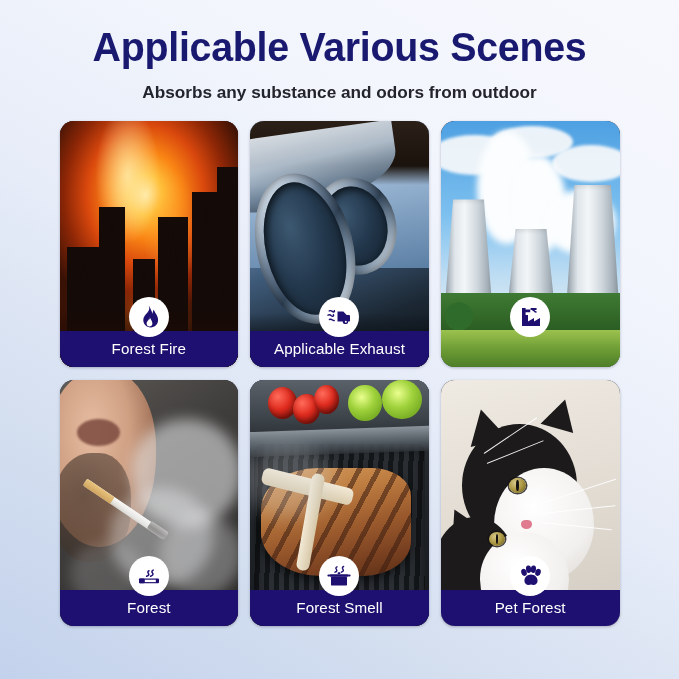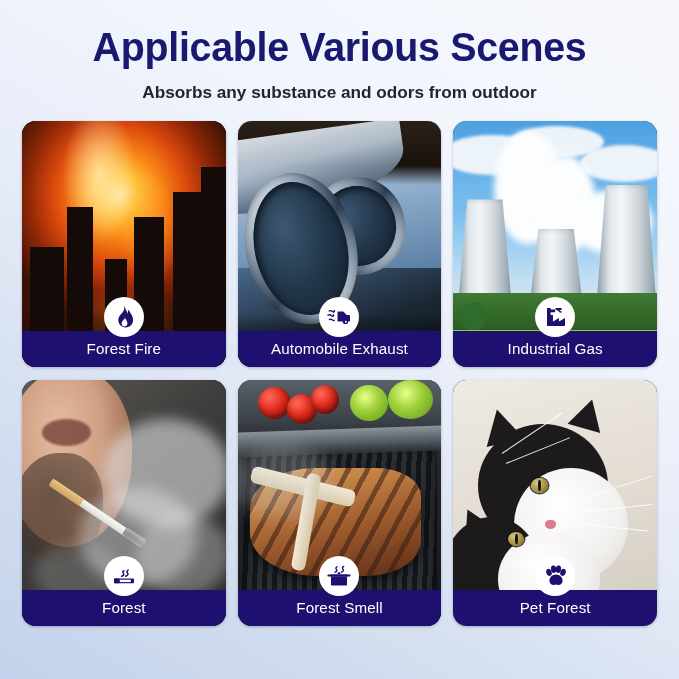--- a/index.html
+++ b/index.html
@@ -19,21 +19,21 @@
     transform:scaleX(0.96);transform-origin:center;
   }
   .subtitle{
     margin-top:11px;font-size:17.2px;color:#23242c;
     line-height:1.42;font-weight:700;
   }
   .subtitle .ln{display:block;}
 
   
   .grid{
-    margin:16px auto 0;width:635px;
+    margin:16px auto 0;width:560px;
     display:grid;grid-template-columns:repeat(3,1fr);
     grid-template-rows:repeat(2,246px);
     column-gap:12px;row-gap:13px;
   }
 
   .card{
     position:relative;border-radius:14px;overflow:hidden;
     background:#101018;
     box-shadow:0 1px 3px rgba(20,20,60,.28);
   }
@@ -257,21 +257,21 @@
     </div>
     <div class="badge">
       <svg width="24" height="18" viewBox="0 0 24 18" aria-hidden="true">
         <path d="M10.5 3.5h5.8l3.4 3.6h2.1c.7 0 1.2.5 1.2 1.2v4.1c0 .7-.5 1.2-1.2 1.2h-1.1a2.5 2.5 0 0 1-5 0h-5.2V3.5z" fill="#1e1070"></path>
         <circle cx="18.8" cy="13.7" r="2.4" fill="#1e1070"></circle>
         <circle cx="18.8" cy="13.7" r="1" fill="#ffffff"></circle>
         <path d="M2.2 2.9c1.3-.6 2.4-.1 3.1.5.6.5 1.1.8 1.7.5.5-.3.6-.9.3-1.4M1 7.2c1.4-.7 2.6-.2 3.3.5.7.6 1.2.9 1.8.5.5-.3.6-1 .3-1.5M2.4 11.5c1.3-.6 2.4-.1 3.1.5.6.5 1.1.8 1.7.5" stroke="#1e1070" stroke-width="1.4" fill="none" stroke-linecap="round"></path>
       </svg>
     </div>
     <div class="labelbar">
-      <span>Automobile Exhaust</span>
+      <span>Applicable Exhaust</span>
     </div>
   </div>
 
   <div class="card">
     <div class="photo ph-ind">
       <div class="cloud" style="left:-6%;top:6%;width:50%;height:16%;"></div>
       <div class="cloud" style="left:28%;top:2%;width:46%;height:13%;"></div>
       <div class="cloud" style="left:62%;top:10%;width:44%;height:15%;"></div>
       <div class="plume" style="left:20%;top:4%;width:34%;height:46%;"></div>
       <div class="plume" style="left:40%;top:14%;width:30%;height:40%;"></div>
@@ -283,23 +283,20 @@
       <div class="trees"></div>
       <div class="grass"></div>
     </div>
     <div class="badge">
       <svg width="23" height="20" viewBox="0 0 23 20" aria-hidden="true">
         <path d="M3 19h18v-8l-6 3.4V11l-6 3.4V8H6.6V5.2h4.6V2.6H6.6V1H3v18z" fill="#1e1070"></path>
         <rect x="11.4" y="1" width="6.4" height="2.1" rx="1" fill="#1e1070"></rect>
         <path d="M13.8 3.1c1.6 0 1.6 1.9 3.2 1.9" stroke="#1e1070" stroke-width="1.5" fill="none" stroke-linecap="round"></path>
       </svg>
     </div>
-    <div class="labelbar">
-      <span>Industrial Gas</span>
-    </div>
   </div>
 
   <div class="card">
     <div class="photo ph-smk">
       <div class="face"></div>
       <div class="lip"></div>
       <div class="beard"></div>
       <div class="cig" style="left:14%;top:40%;width:54%;height:8px;transform:rotate(34deg);transform-origin:left center;">
         <div class="filt"></div>
           <div class="ash"></div>

